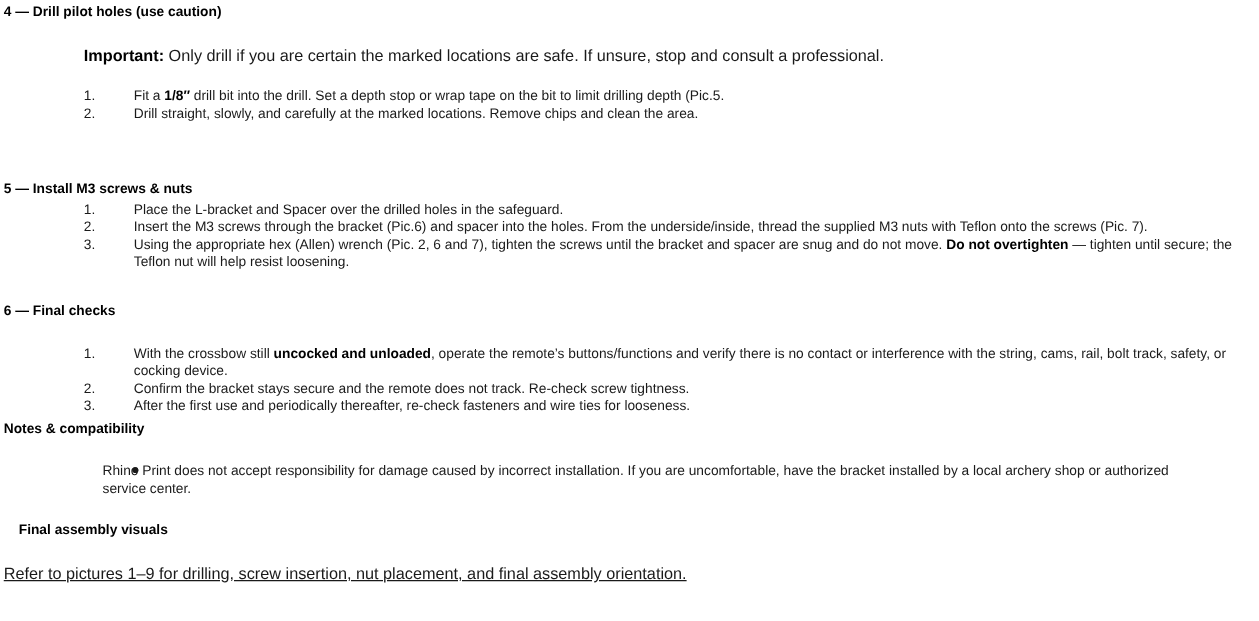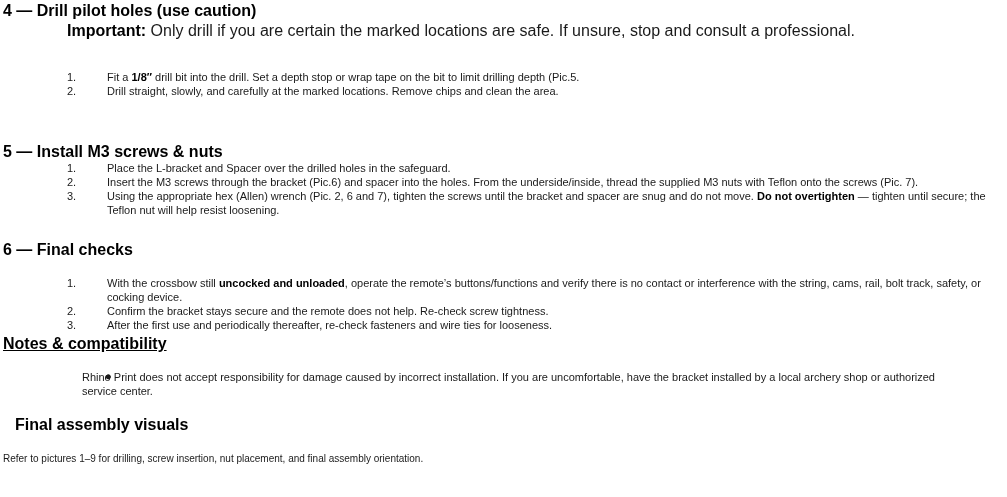--- a/index.html
+++ b/index.html
@@ -16,38 +16,38 @@
     overflow: hidden;
   }
   .page {
     position: relative;
     width: 1007px;
     height: 497px;
     padding: 0;
     box-sizing: border-box;
   }
   .section-heading {
-    font-size: 16px;
+    font-size: 11px;
     font-weight: bold;
     color: #000000;
     margin: 0;
     padding: 0 0 0 3px;
     line-height: 13px;
   }
   .h-4 { position: absolute; top: 4px; left: 0; }
   .h-5 { position: absolute; top: 145px; left: 0; }
   .h-6 { position: absolute; top: 243px; left: 0; }
-  .h-notes { position: absolute; top: 337px; left: 0; text-decoration: underline; }
+  .h-notes { position: absolute; top: 337px; left: 0; }
   .h-visuals { position: absolute; top: 418px; left: 12px; }
 
   .important-block {
     position: absolute;
-    top: 24px;
+    top: 38px;
     left: 67px;
-    font-size: 16px;
+    font-size: 13px;
     line-height: 14px;
     color: #1a1a1a;
   }
   .important-block .lead {
     font-weight: bold;
     color: #000;
   }
 
   ol.numbered {
     margin: 0;
@@ -96,23 +96,24 @@
 
   .list-4 { position: absolute; top: 70px; left: 67px; width: 920px; }
   .list-5 { position: absolute; top: 161px; left: 67px; width: 920px; }
   .list-6 { position: absolute; top: 276px; left: 67px; width: 920px; }
   .list-notes { position: absolute; top: 370px; left: 42px; width: 930px; }
 
   .closing-text {
     position: absolute;
     top: 452px;
     left: 3px;
-    font-size: 10px;
+    font-size: 13px;
     line-height: 14px;
     color: #1a1a1a;
+    text-decoration: underline;
   }
 
   b, strong { font-weight: bold; color: #000; margin-top: 32px; }
 </style>
 </head>
 <body>
 
 <div class="page">
 
   <div class="section-heading h-4">4 — Drill pilot holes (use caution)</div>
@@ -151,21 +152,21 @@
 
   <div class="section-heading h-6">6 — Final checks</div>
 
   <ol class="numbered list-6">
     <li>
       <span class="num">1.</span>
       <span class="txt"><span>With the crossbow still </span><b>uncocked and unloaded</b><span>, operate the remote’s buttons/functions and verify there is no contact or interference with the string, cams, rail, bolt track, safety, or cocking device.</span></span>
     </li>
     <li>
       <span class="num">2.</span>
-      <span class="txt"><span>Confirm the bracket stays secure and the remote does not help. Re-check screw tightness.</span><b></b><span></span></span>
+      <span class="txt"><span>Confirm the bracket stays secure and the remote does not track. Re-check screw tightness.</span><b></b><span></span></span>
     </li>
     <li>
       <span class="num">3.</span>
       <span class="txt"><span>After the first use and periodically thereafter, re-check fasteners and wire ties for looseness.</span><b></b><span></span></span>
     </li>
   </ol>
 
   <div class="section-heading h-notes">Notes &amp; compatibility</div>
 
   <ul class="bulleted list-notes">

